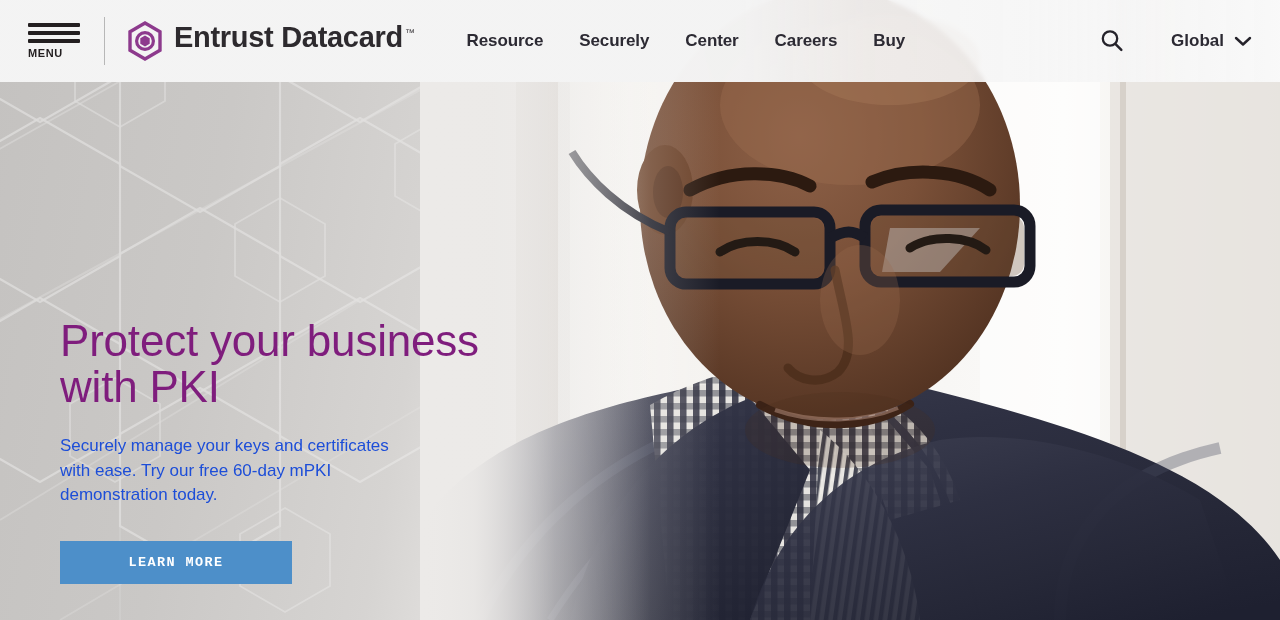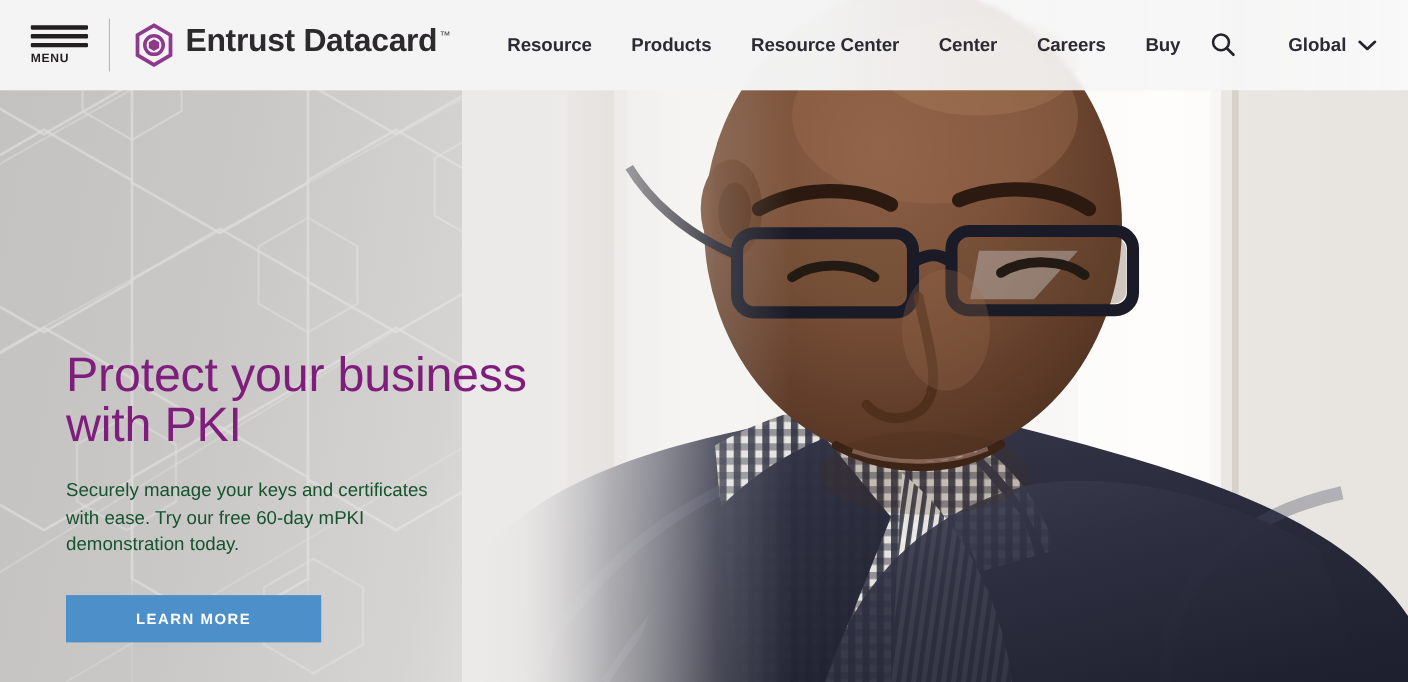--- a/index.html
+++ b/index.html
@@ -132,29 +132,29 @@
   
   .hero-content {
     position:absolute; left:60px; top:318px; z-index:20; width:560px;
   }
   .hero-title {
     font-size:44px; line-height:1.05; font-weight:300; color:#7f1d7d;
     letter-spacing:-.2px; white-space:pre-line;
   }
   .hero-sub {
     margin-top:24px;
-    font-size:17px; line-height:1.42; color:#14532d; font-weight:400;
+    font-size:17px; line-height:1.42; color:#1d4ed8; font-weight:400;
     white-space:pre-line; max-width:350px;
   }
   .cta {
     display:inline-flex; align-items:center; justify-content:center;
     margin-top:34px; width:232px; height:43px;
     background:#4d8fc9; color:#ffffff; border:0;
     font-size:13.5px; font-weight:700; letter-spacing:1.4px;
-    font-family:Liberation Sans, sans-serif;
+    font-family:Liberation Mono, monospace;
     cursor:pointer;
   }
 </style>
 </head>
 <body>
 
 <div class="page">
 
   <div class="hero">
     <div class="hero-base"></div>
@@ -340,22 +340,21 @@
         <svg class="logo-mark" viewBox="0 0 36 40" xmlns="http://www.w3.org/2000/svg">
           <polygon points="18,2 33,10.8 33,29.2 18,38 3,29.2 3,10.8" fill="none" stroke="#8d3a8d" stroke-width="3.4"></polygon>
           <circle cx="18" cy="20" r="8.4" fill="none" stroke="#8d3a8d" stroke-width="3.2"></circle>
           <polygon points="18,14.6 22.7,17.3 22.7,22.7 18,25.4 13.3,22.7 13.3,17.3" fill="#8d3a8d"></polygon>
         </svg>
         <div class="logo-text"><span>Entrust Datacard</span><span class="logo-tm">™</span></div>
       </div>
 
       <nav class="nav">
         <a href="#">Resource</a>
-        <a href="#">Products</a>
-        <a href="#">Resource Center</a>
+        <a href="#">Securely</a>
         <a href="#">Center</a>
         <a href="#">Careers</a>
         <a href="#">Buy</a>
       </nav>
 
       <div class="nav-right">
         <div class="search-btn">
           <svg width="26" height="26" viewBox="0 0 26 26" xmlns="http://www.w3.org/2000/svg">
             <circle cx="11" cy="10.5" r="7.2" fill="none" stroke="#25232b" stroke-width="2.3"></circle>
             <line x1="16.3" y1="15.8" x2="22.3" y2="21.8" stroke="#25232b" stroke-width="2.5" stroke-linecap="round"></line>

